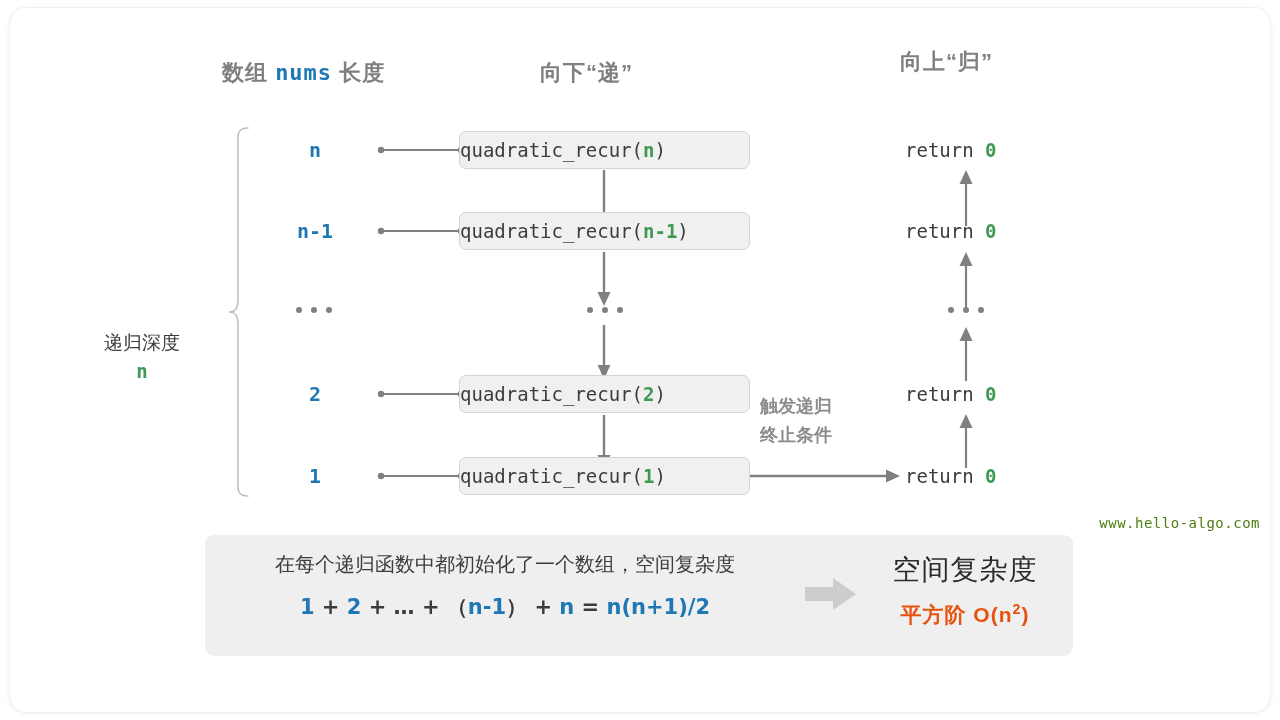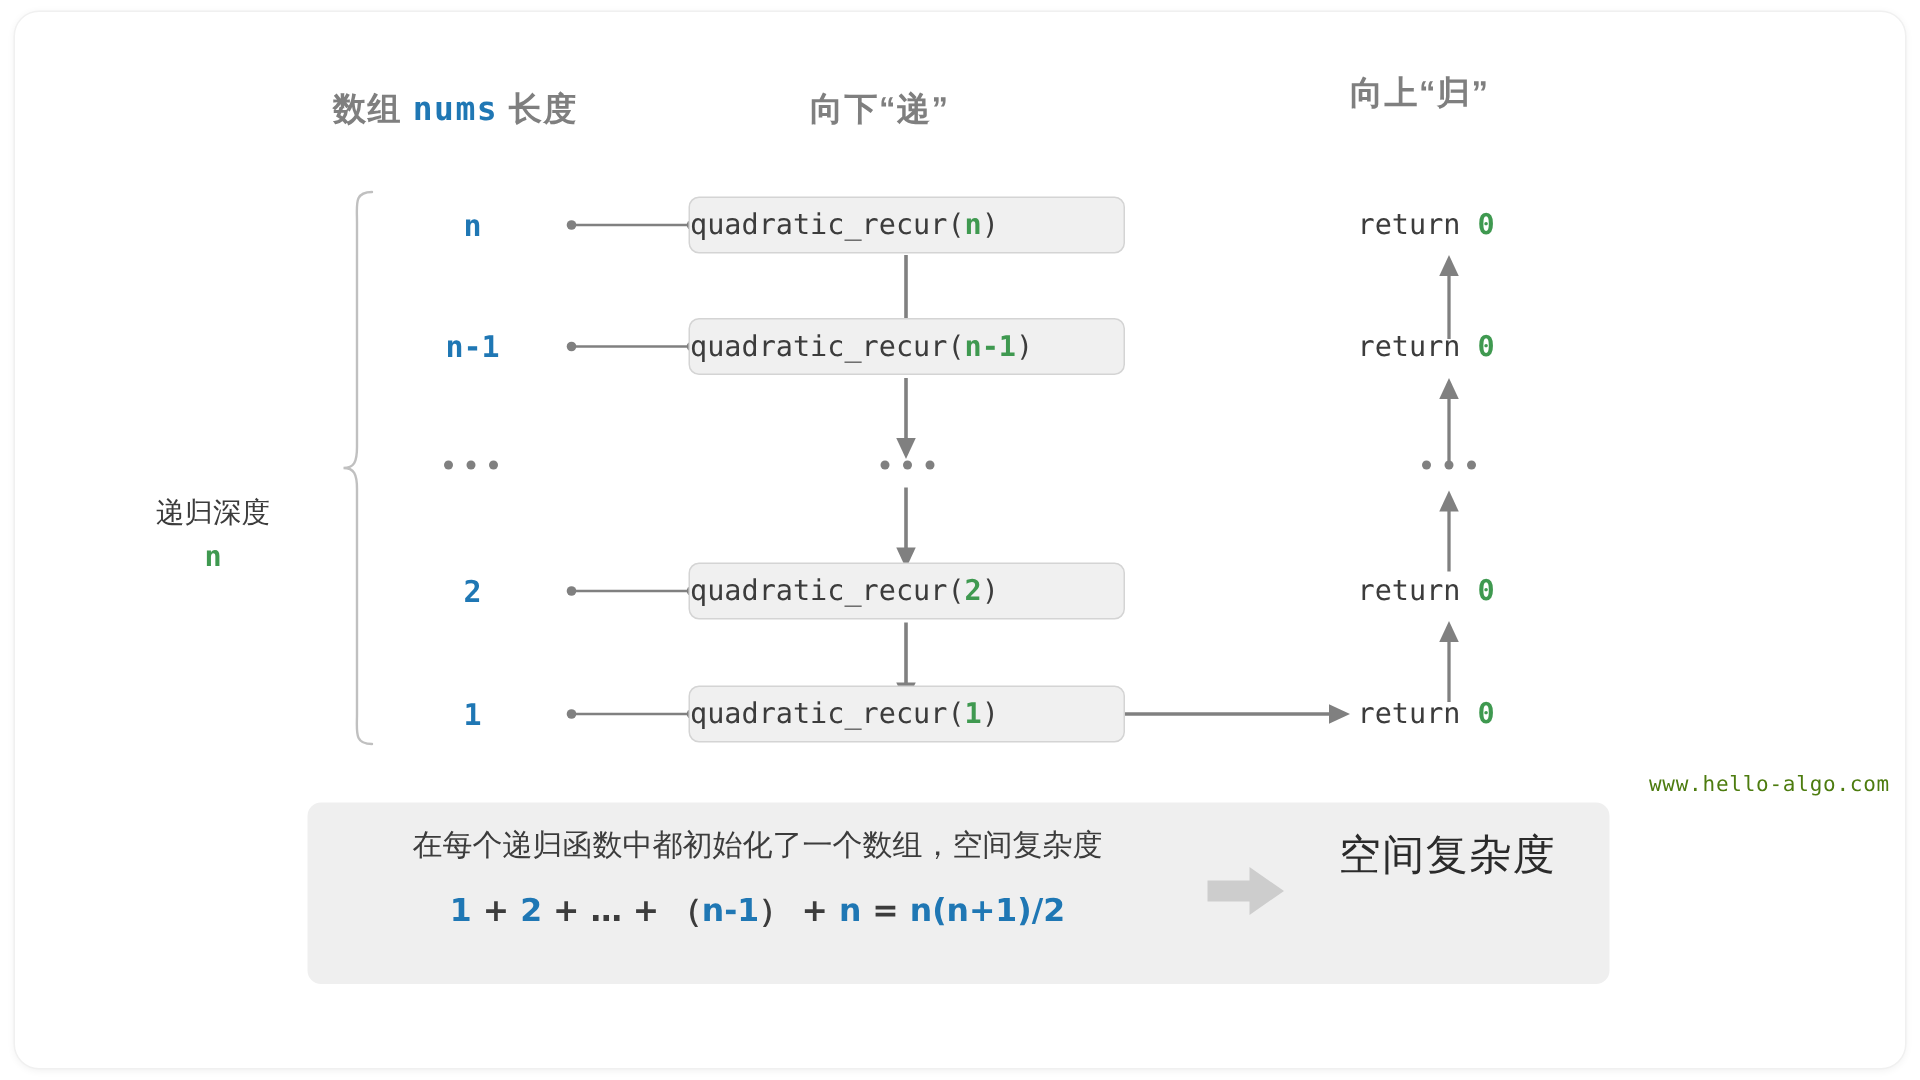--- a/index.html
+++ b/index.html
@@ -331,20 +331,24 @@
     <div class="fn-box" style="left:459px; top:375px; width:291px;">
       <span>quadratic_recur(</span>
         <span class="arg">2</span>
         <span>)</span>
     </div>
 
     <div class="ret" style="left:905px; top:383px;">
       <span>return </span><span class="zero">0</span>
     </div>
 
+    <div class="base-note" style="left:760px; top:392px;">
+      <div>触发递归</div>
+      <div>终止条件</div>
+    </div>
 
     <svg class="abs" style="left:592px; top:415px;" width="24" height="58">
       <line x1="12" y1="0" x2="12" y2="44" stroke="#808080" stroke-width="2.4"></line>
       <path d="M 12 54 L 5.5 40 L 18.5 40 Z" fill="#808080"></path>
     </svg>
 
     <svg class="abs" style="left:954px; top:412px;" width="24" height="56">
       <line x1="12" y1="56" x2="12" y2="12" stroke="#808080" stroke-width="2.2"></line>
       <path d="M 12 2 L 5.5 16 L 18.5 16 Z" fill="#808080"></path>
     </svg>
@@ -379,19 +383,22 @@
       <div id="sum-formula">
         <span class="b">1</span><span class="op"> + </span><span class="b">2</span><span class="op"> + … + （</span><span class="b">n-1</span><span class="op">） + </span><span class="b">n</span><span class="op"> = </span><span class="b">n(n+1)/2</span>
       </div>
 
       <svg id="big-arrow" viewBox="0 0 52 34">
         <path d="M 0 10 L 28 10 L 28 1 L 51 17 L 28 33 L 28 24 L 0 24 Z" fill="#cdcdcd"></path>
       </svg>
 
       <div id="sum-right">
         <div class="t1">空间复杂度</div>
+        <div class="t2">
+          <span>平方阶  O(n</span><sup>2</sup><span>)</span>
+        </div>
       </div>
     </div>
 
     <div id="watermark">www.hello-algo.com</div>
 
   </div>
 </div>
 
 </body></html>

